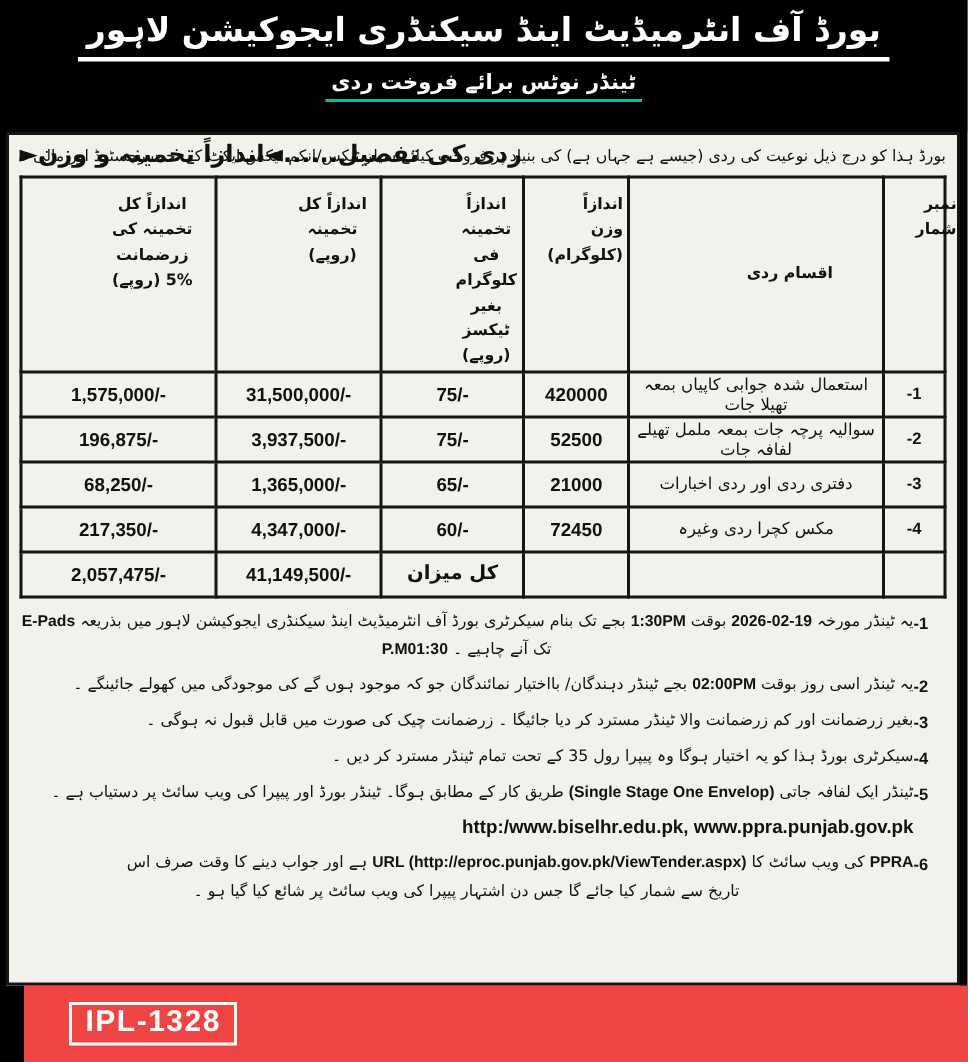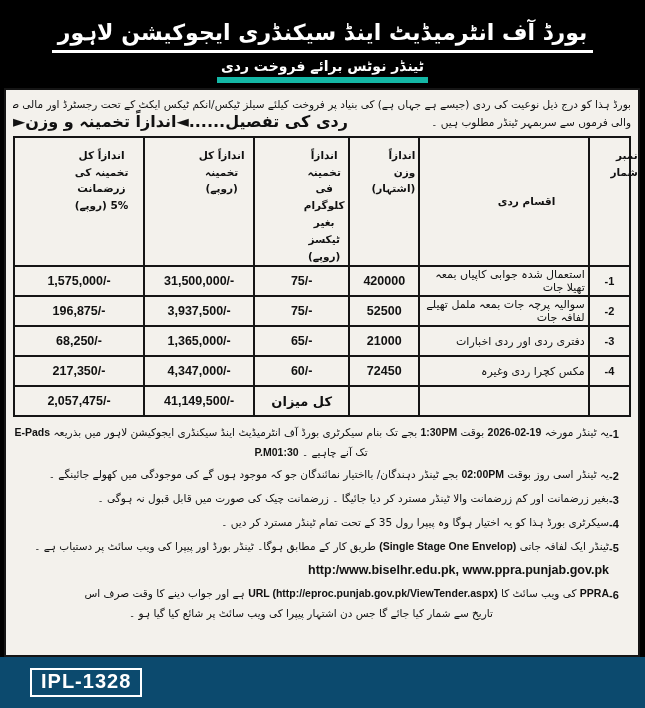--- a/index.html
+++ b/index.html
@@ -1,49 +1,49 @@
 <!DOCTYPE html>
 <html><head>
 <meta charset="utf-8">
 <style>
   html,body{margin:0;padding:0;}
   body{
     width:645px;height:708px;background:#000;position:relative;overflow:hidden;
     font-family:"DejaVu Sans",sans-serif;color:#111;
   }
   
-  .banner{height:88px;background:#000;text-align:center;padding-top:20px;box-sizing:border-box;}
+  .banner{height:88px;background:#000;text-align:center;padding-top:8px;box-sizing:border-box;}
   .banner-title{
     display:inline-block;color:#fff;font-weight:bold;font-size:22px;line-height:1.15;
     border-bottom:3px solid #fff;padding:0 6px 5px;direction:rtl;
   }
   .banner-sub{
     display:inline-block;color:#fff;font-weight:bold;font-size:14px;margin-top:5px;
-    border-bottom:6px solid #14b8a6;padding:0 4px 3px;direction:rtl;
+    border-bottom:2px solid #14b8a6;padding:0 4px 3px;direction:rtl;
   }
   
   .sheet{
     position:absolute;top:88px;left:4px;right:5px;bottom:51px;
     background:#f3f1ec;border:2px solid #151515;box-sizing:border-box;
     padding:5px 7px 4px;direction:rtl;overflow:hidden;
   }
   .intro{font-size:10.5px;line-height:1.75;text-align:right;}
   .intro-l1{white-space:nowrap;overflow:hidden;}
   .intro-l2{text-align:right;}
   .section-heading{
     text-align:left;font-size:16px;font-weight:bold;margin:-20px 0 5px;direction:rtl;
   }
   
   table.raddi{width:100%;border-collapse:collapse;direction:rtl;table-layout:fixed;}
   table.raddi th,table.raddi td{border:2px solid #151515;padding:1px 3px;box-sizing:border-box;}
   table.raddi th{
     vertical-align:top;padding-top:9px;font-size:10.5px;font-weight:bold;line-height:1.6;
     height:78px;text-align:center;padding-left:48px;
   }
-  td.urdu-cell{text-align:right;font-size:11px;height:30px;padding-right:5px;}
+  td.urdu-cell{text-align:center;font-size:11px;height:30px;padding-right:5px;}
   td.num-cell{
     font-family:"Liberation Sans",sans-serif;font-weight:bold;font-size:12.5px;
     direction:ltr;text-align:center;height:30px;border-radius:12px;
   }
   td.serial-cell{
     direction:ltr;text-align:center;font-size:11px;font-weight:bold;
     font-family:"Liberation Sans",sans-serif;
   }
   td.total-label{font-size:13px;font-weight:bold;text-align:center;height:26px;margin-top:32px;}
   
@@ -55,21 +55,21 @@
   }
   .note-body{flex:1;text-align:right;}
   .lat{font-family:"Liberation Sans",sans-serif;font-weight:bold;}
   .sub-line{direction:ltr;text-align:center;margin-top:2px;}
   .url-line{
     direction:ltr;text-align:right;font-family:"Liberation Sans",sans-serif;
     font-weight:bold;font-size:12.5px;margin-top:4px;
   }
   .center-urdu{text-align:center;margin-top:2px;}
   
-  .footer{position:absolute;left:0;right:0;bottom:0;height:51px;background:#0c4a6e;}
+  .footer{position:absolute;left:16px;right:0;bottom:0;height:51px;background:#ef4444;}
   .ipl-box{
     position:absolute;left:30px;top:11px;border:2px solid #fff;color:#fff;
     font-family:"Liberation Sans",sans-serif;font-weight:bold;font-size:20px;
     padding:0 9px 2px;letter-spacing:1px;
   }
   .secretary{
     position:absolute;left:0;right:0;top:6px;text-align:center;color:#fff;
     font-size:26px;font-weight:bold;direction:rtl;
   }
 </style>
@@ -78,21 +78,20 @@
 
 <div class="banner">
   <div><span class="banner-title">بورڈ آف انٹرمیڈیٹ اینڈ سیکنڈری ایجوکیشن لاہور</span></div>
   <div><span class="banner-sub">ٹینڈر نوٹس برائے فروخت ردی</span></div>
 </div>
 
 <div class="sheet">
 
   <div class="intro">
     <div class="intro-l1">بورڈ ہذا کو درج ذیل نوعیت کی ردی (جیسے ہے جہاں ہے) کی بنیاد پر فروخت کیلئے سیلز ٹیکس/انکم ٹیکس ایکٹ کے تحت رجسٹرڈ اور مالی طور پر مستحکم اور اچھی شہرت رکھنے</div>
-    <div class="intro-l2">والی فرموں سے سربمہر ٹینڈر مطلوب ہیں ۔</div>
   </div>
 
   <div class="section-heading">ردی کی تفصیل......◄اندازاً تخمینہ و وزن►</div>
 
   <table class="raddi">
     <colgroup>
       <col style="width:6.7%">
         <col style="width:27.5%">
         <col style="width:11.4%">
       <col style="width:15.4%">
@@ -103,21 +102,21 @@
       <tr>
         <th>
           <div>نمبر</div>
           <div>شمار</div>
         </th>
         <th style="vertical-align:middle;padding-top:0;">
           <div>اقسام ردی</div>
         </th>
         <th>
           <div>اندازاً وزن</div>
-          <div>(اشتہار)</div>
+          <div>(کلوگرام)</div>
         </th>
         <th>
           <div>اندازاً تخمینہ فی کلوگرام</div>
           <div>بغیر ٹیکسز (روپے)</div>
         </th>
         <th>
           <div>اندازاً کل تخمینہ</div>
           <div>(روپے)</div>
         </th>
         <th>

